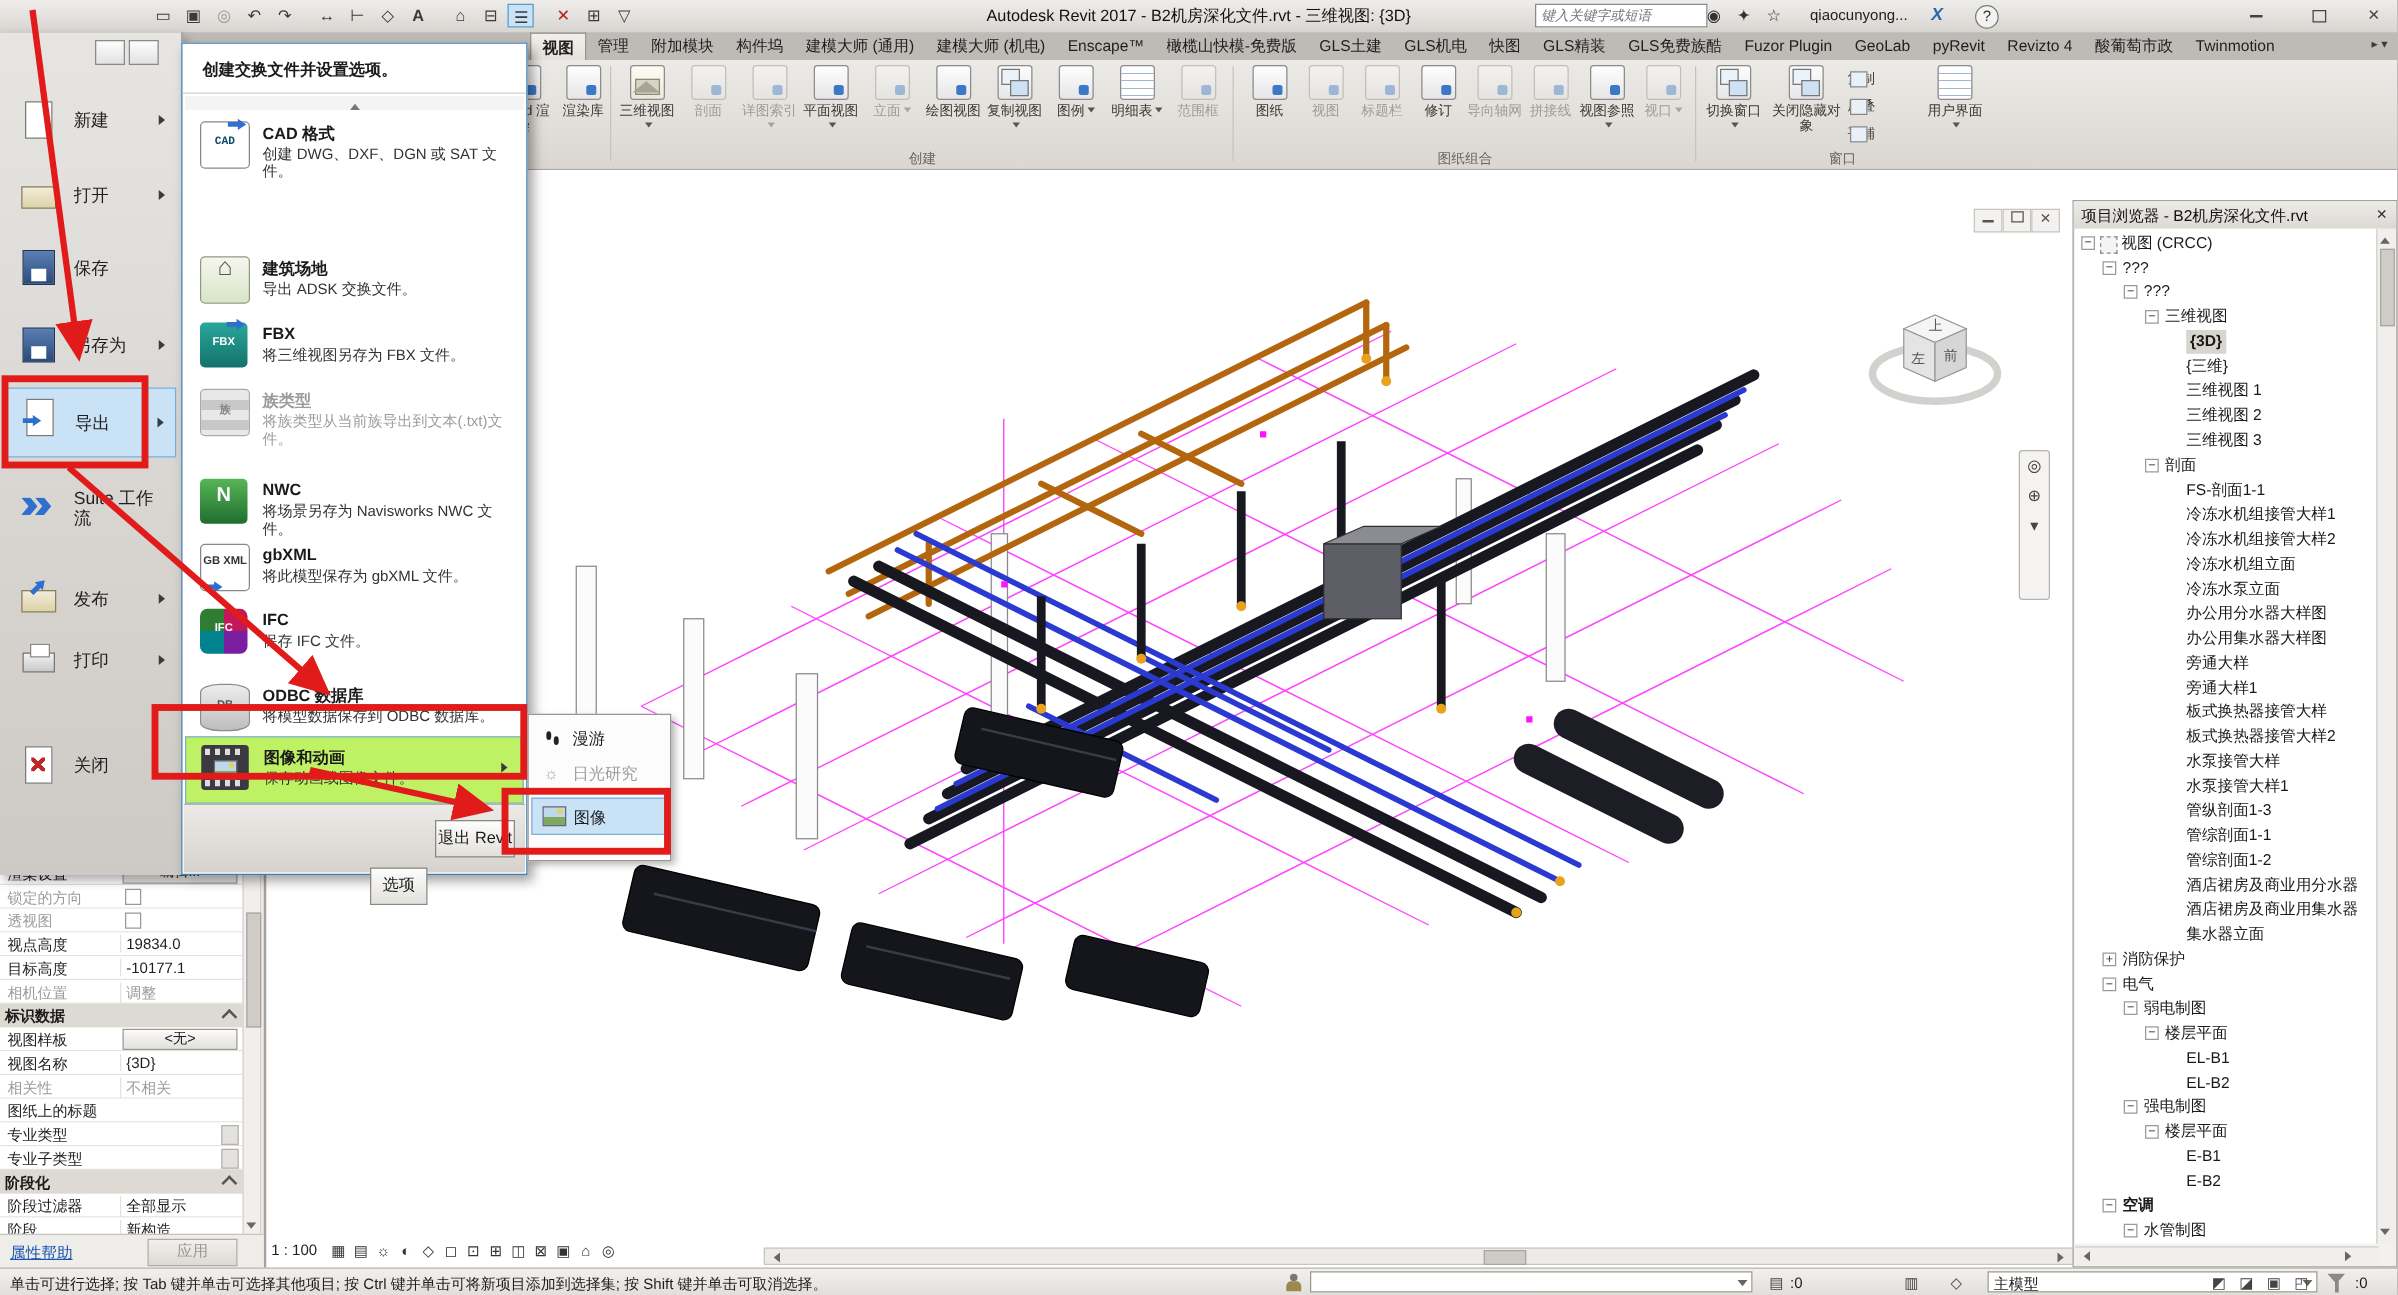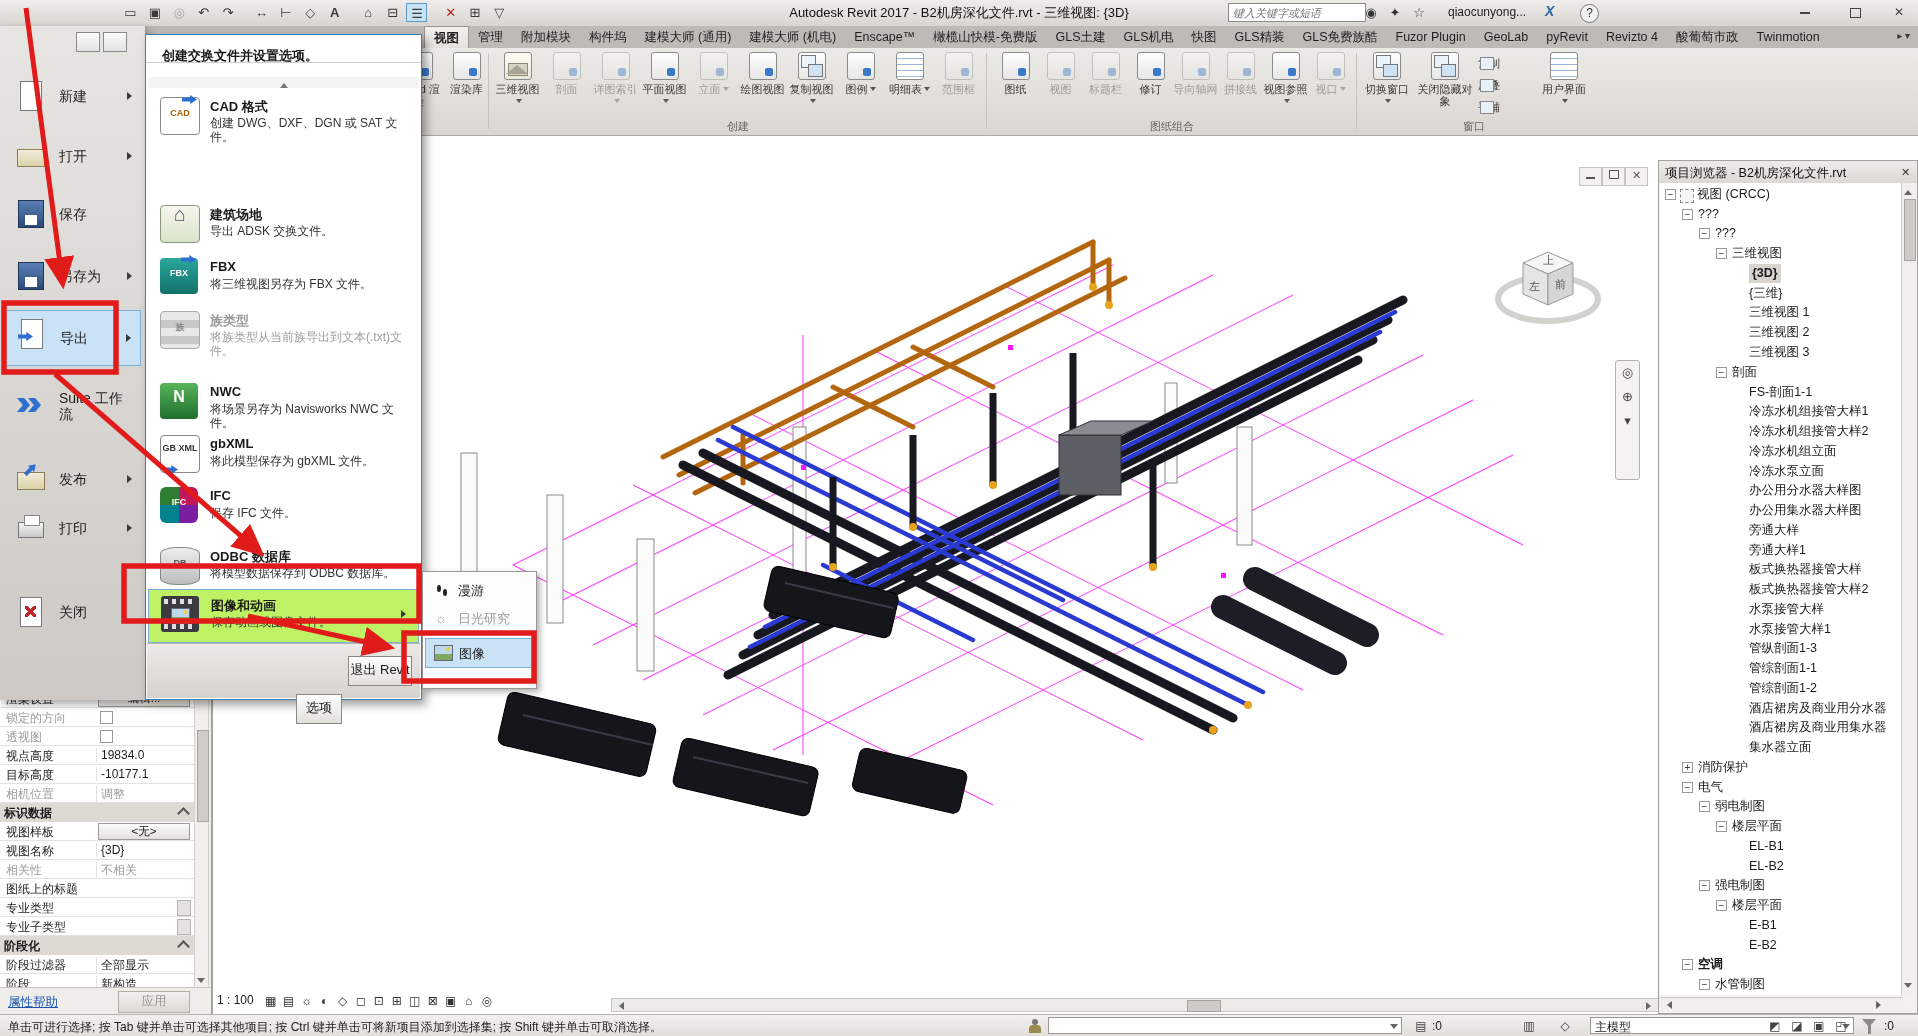--- a/index.html
+++ b/index.html
@@ -61,31 +61,31 @@
   .mic.print .base{inset:10px 3px 6px;background:linear-gradient(#F4F4F4,#C8C8C8);border:1px solid #777;}
   .mic.print .win{position:absolute;left:9px;top:3px;width:14px;height:9px;background:#FFF;border:1px solid #888;}
   .chev2{position:absolute;width:13px;height:14px;background:#2F6FD0;clip-path:polygon(0 0,55% 0,100% 50%,55% 100%,0 100%,45% 50%);}
   .barrow{position:absolute;width:15px;height:9px;background:#2F6FD0;clip-path:polygon(0 28%,55% 28%,55% 0,100% 50%,55% 100%,55% 72%,0 72%);}
   .redx{position:absolute;width:11px;height:11px;background:
     linear-gradient(45deg,transparent 40%,#C22525 40%,#C22525 60%,transparent 60%),
     linear-gradient(-45deg,transparent 40%,#C22525 40%,#C22525 60%,transparent 60%);}
   .mlab{position:absolute;left:56px;top:15px;font-size:14px;color:#1E1E1E;line-height:16px;}
   .fly{position:absolute;right:5px;top:19px;border:4px solid transparent;border-left:5px solid #3A3A3A;}
   .apanel{left:145px;top:34px;width:277px;height:666px;background:#FFF;border:1px solid #3C7FB1;box-shadow:4px 5px 9px rgba(0,0,0,.38);box-sizing:border-box;z-index:10;}
-  .ahead{position:absolute;left:0;top:0;right:0;height:28px;border-bottom:1px solid #CFCFCF;font-size:13px;font-weight:bold;padding:12px 0 0 16px;box-sizing:border-box;}
+  .ahead{position:absolute;left:0;top:0;right:0;height:40px;border-bottom:1px solid #CFCFCF;font-size:13px;font-weight:bold;padding:12px 0 0 16px;box-sizing:border-box;}
   .ascroll{position:absolute;left:2px;right:2px;height:11px;background:#F4F4F4;text-align:center;}
   .ascroll i{display:inline-block;border:4px solid transparent;}
   .ascroll.up i{border-bottom:5px solid #777;margin-top:1px;}
   .ascroll.dn i{border-top:5px solid #777;margin-top:3px;}
   .aitem{position:absolute;left:2px;width:271px;height:52px;}
   .aitem.hl{background:#bef264;border:1px solid #7AB0D8;box-sizing:border-box;}
   .aitem.dis .atitle,.aitem.dis .adesc{color:#9C9C9C;}
   .aic{position:absolute;left:12px;top:6px;width:38px;height:36px;border-radius:4px;text-align:center;font-weight:bold;}
   .aic .bdg{position:absolute;left:0;right:0;top:11px;font-size:9px;line-height:9px;}
-  .aic.c-cad{background:#FFF;border:1px solid #888;color:#a16207;}
+  .aic.c-cad{background:#FFF;border:1px solid #888;color:#0c4a6e;font-family:Liberation Mono, monospace;}
   .aic.c-dwf{background:radial-gradient(circle at 35% 35%,#7FC4F0,#1E6FC0);border-radius:50%;color:#FFF;}
   .aic.c-site{background:linear-gradient(#F6F6EE,#D8E4C8);border:1px solid #8A9A7A;color:#556;}
   .aic.c-fbx{background:linear-gradient(#2AA79C,#13726B);color:#FFF;}
   .aic.c-fam{background:repeating-linear-gradient(#E8E8E8 0 8px,#C8C8C8 8px 16px);border:1px solid #AAA;color:#888;}
   .aic.c-nwc{background:linear-gradient(#58B558,#1E6E2E);color:#FFF;font-size:16px;}
   .aic.c-gb{background:#FFF;border:1px solid #888;color:#333;}
   .aic.c-ifc{background:conic-gradient(#C2185B 0 25%,#7B1FA2 0 50%,#00838F 0 75%,#2E7D32 0);border-radius:6px;color:#FFF;}
   .aic.c-odbc{background:linear-gradient(#EDEDED,#BDBDBD);border-radius:40%/18%;border:1px solid #8A8A8A;color:#555;}
   .aic.c-img{background:#3A3A40;border-radius:3px;color:#EEE;}
   .aic.c-img::before{content:"";position:absolute;left:3px;right:3px;top:3px;height:5px;background:repeating-linear-gradient(90deg,#DDD 0 4px,#3A3A40 4px 8px);}

